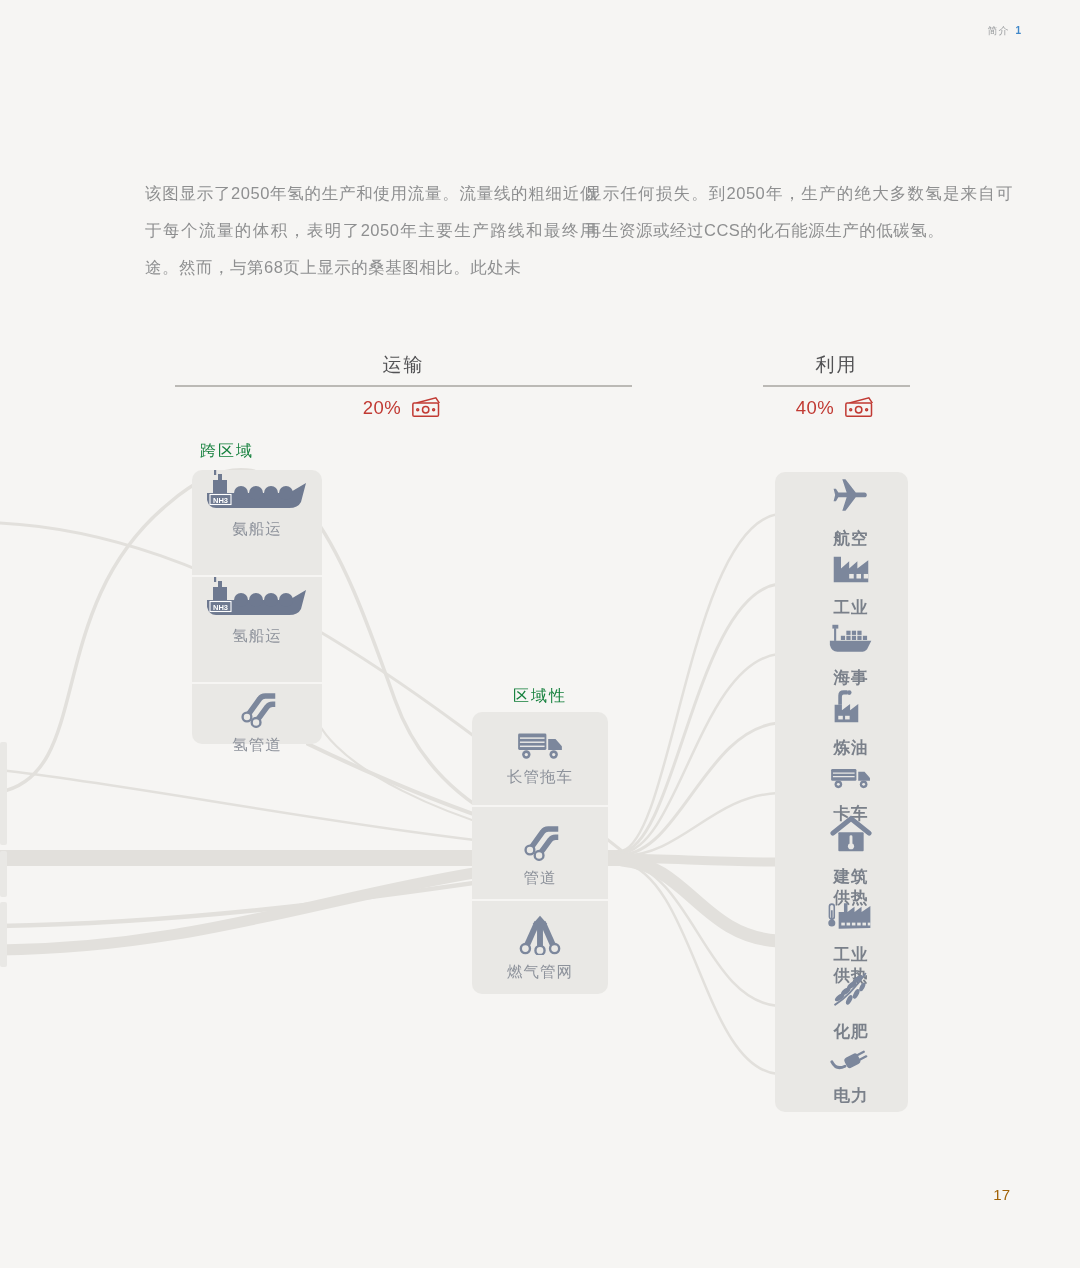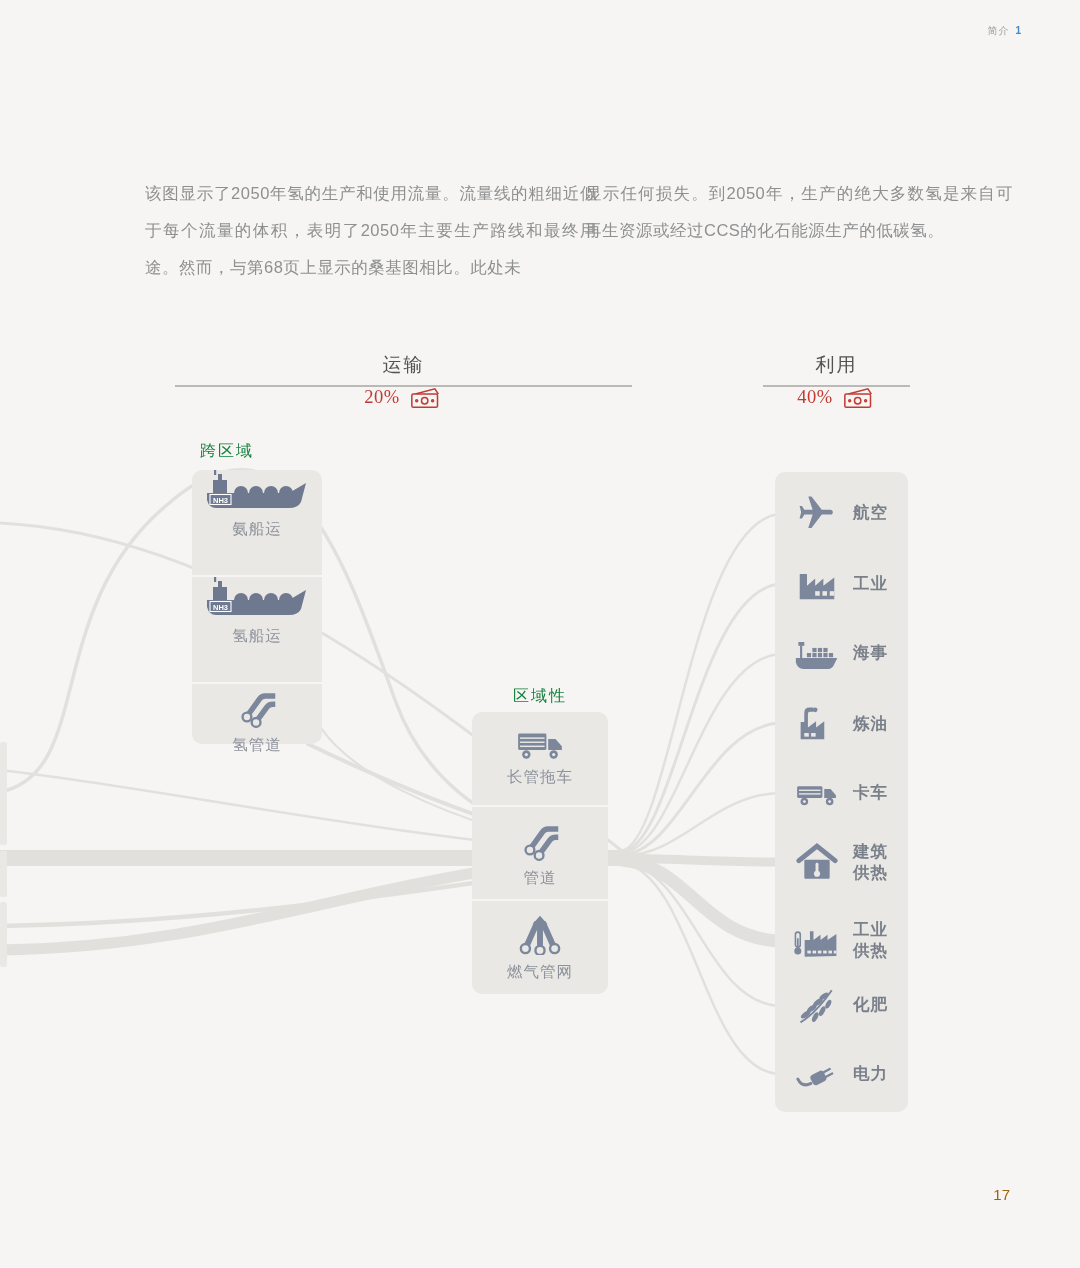--- a/index.html
+++ b/index.html
@@ -18,33 +18,33 @@
   #crumb .sec{color:#9a9d9f;}
   #crumb .num{color:#3f87c9;font-weight:700;margin-left:6px;}
   
   .intro{font-size:16.5px;line-height:37px;color:#8e8f90;letter-spacing:.5px;text-align:justify;}
   #intro-left{left:145px;top:158px;width:452px;}
   #intro-right{left:585px;top:158px;width:428px;}
   
   .col-head{text-align:center;}
   .col-title{font-size:19px;font-weight:400;color:#525254;letter-spacing:2px;}
   .col-rule{border-top:2px solid #bbb9b5;margin-top:7px;}
-  .share-row{margin-top:0;display:flex;align-items:flex-start;justify-content:center;gap:9px;font-family:Liberation Serif, serif;}
+  .share-row{margin-top:9px;display:flex;align-items:flex-end;justify-content:center;gap:9px;}
   .share{font-size:18.5px;color:#c13a33;letter-spacing:.5px;}
   
   #flows{left:0;top:0;width:1080px;height:1268px;z-index:0;}
   
   .node-box{background:#e9e8e5;border-radius:10px;z-index:2;display:flex;flex-direction:column;}
   .group-label{font-size:16px;color:#15803d;letter-spacing:2px;z-index:2;}
   .cell{flex:1;display:flex;flex-direction:column;align-items:center;justify-content:center;}
   .cell + .cell{border-top:2px solid #f6f5f3;}
   .cell-icon{display:flex;align-items:center;justify-content:center;}
   .cell-label{font-size:15.5px;color:#8d929b;margin-top:7px;letter-spacing:1px;}
   
-  .use-item{position:absolute;left:0;width:100%;display:flex;align-items:center;gap:13px;padding-left:19px;box-sizing:border-box;transform:translateY(-50%);}
+  .use-item{position:absolute;left:0;width:100%;display:flex;align-items:center;gap:13px;padding-left:19px;box-sizing:border-box;transform:translateY(-50%);flex-direction:column;}
   .use-icon{width:46px;display:flex;align-items:center;justify-content:center;flex:none;}
   .use-label{font-size:16.5px;color:#7a808a;font-weight:700;white-space:pre-line;line-height:1.3;letter-spacing:1px;}
   
   #page-num{top:1186px;right:70px;font-size:15px;color:#a16207;}
   .ic{display:block;}
 </style>
 </head>
 <body>
 
 <div id="page">

